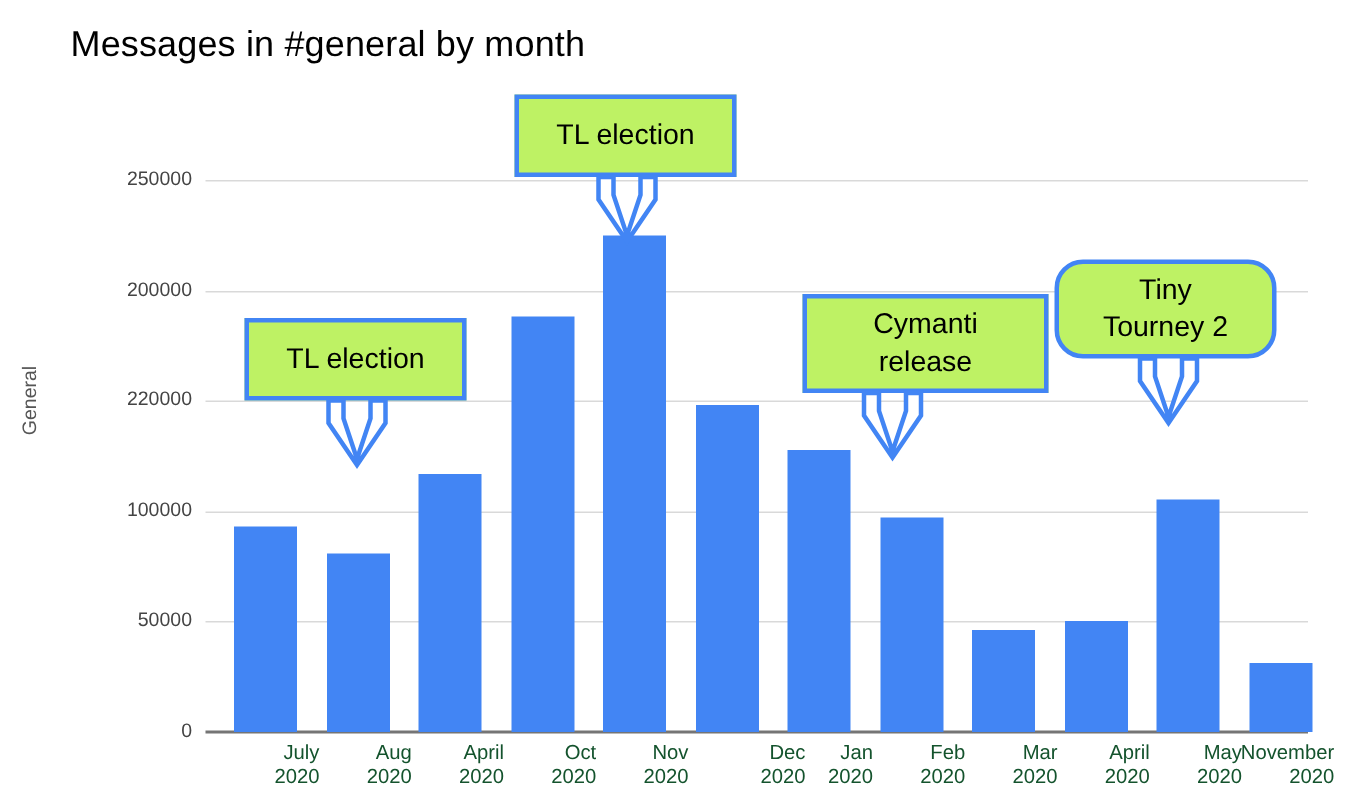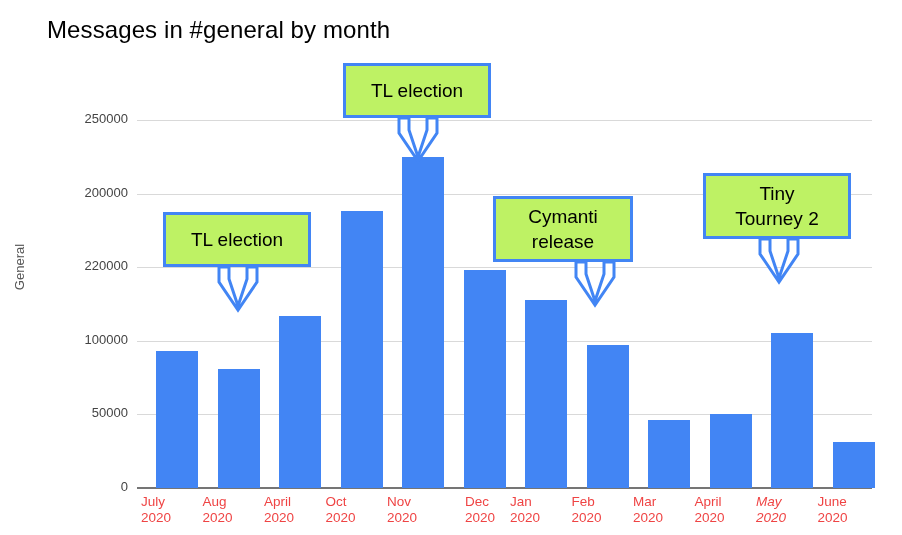--- a/index.html
+++ b/index.html
@@ -89,24 +89,24 @@
     position: absolute;
     bottom: 0;
     width: 42px;
     background: #4285f4;
   }
 
   .xtick-label {
     position: absolute;
     top: 494px;
     width: 72px;
-    text-align: left;
+    text-align: right;
     font-size: 13.5px;
     line-height: 16px;
-    color: #ef4444;
+    color: #14532d;
   }
   .xtick-label .sub {
     display: block;
   }
 
   
   .callout {
     position: absolute;
   }
   .callout-box {
@@ -175,22 +175,22 @@
       <div class="xtick-label" style="left: 141px;"><span>July</span><span class="sub">2020</span></div>
       <div class="xtick-label" style="left: 202.5px;"><span>Aug</span><span class="sub">2020</span></div>
       <div class="xtick-label" style="left: 264px;"><span>April</span><span class="sub">2020</span></div>
       <div class="xtick-label" style="left: 325.5px;"><span>Oct</span><span class="sub">2020</span></div>
       <div class="xtick-label" style="left: 387px;"><span>Nov</span><span class="sub">2020</span></div>
       <div class="xtick-label" style="left: 465px;"><span>Dec</span><span class="sub">2020</span></div>
       <div class="xtick-label" style="left: 510px;"><span>Jan</span><span class="sub">2020</span></div>
       <div class="xtick-label" style="left: 571.5px;"><span>Feb</span><span class="sub">2020</span></div>
       <div class="xtick-label" style="left: 633px;"><span>Mar</span><span class="sub">2020</span></div>
       <div class="xtick-label" style="left: 694.5px;"><span>April</span><span class="sub">2020</span></div>
-      <div class="xtick-label" style="left: 756px; font-style: italic;"><span>May</span><span class="sub">2020</span></div>
-      <div class="xtick-label" style="left: 817.5px;"><span>June</span><span class="sub">2020</span></div>
+      <div class="xtick-label" style="left: 756px;"><span>May</span><span class="sub">2020</span></div>
+      <div class="xtick-label" style="left: 817.5px;"><span>November</span><span class="sub">2020</span></div>
     </div>
 
   <div id="annotations-layer">
       <div class="callout">
         <div class="callout-box" style="position: absolute; left: 163px; top: 212px; width: 148px; height: 55px; border-color: rgb(66, 133, 244);">
           <div>
             <div>TL election</div>
           </div>
         </div>
         <div class="callout-arrow" style="left: 207px; top: 265px;">
@@ -205,34 +205,34 @@
             <div>TL election</div>
           </div>
         </div>
         <div class="callout-arrow" style="left: 387px; top: 116px;">
           <svg width="62" height="46" viewBox="0 0 62 46">
             <path d="M 12 2 L 22 2 L 22 14 L 31 41 L 40 14 L 40 2 L 50 2 L 50 17 L 31 45 L 12 17 Z" fill="#ffffff" stroke="#4285f4" stroke-width="3" stroke-linejoin="miter"></path>
           </svg>
         </div>
       </div>
       <div class="callout">
-        <div class="callout-box" style="position: absolute; left: 493px; top: 196px; width: 140px; height: 66px; border-color: rgb(66, 133, 244);">
+        <div class="callout-box" style="position: absolute; left: 535px; top: 196px; width: 164px; height: 66px; border-color: rgb(66, 133, 244);">
           <div>
             <div>Cymanti</div>
             <div>release</div>
           </div>
         </div>
         <div class="callout-arrow" style="left: 564px; top: 260px;">
           <svg width="62" height="46" viewBox="0 0 62 46">
             <path d="M 12 2 L 22 2 L 22 14 L 31 41 L 40 14 L 40 2 L 50 2 L 50 17 L 31 45 L 12 17 Z" fill="#ffffff" stroke="#4285f4" stroke-width="3" stroke-linejoin="miter"></path>
           </svg>
         </div>
       </div>
       <div class="callout">
-        <div class="callout-box" style="position: absolute; left: 703px; top: 173px; width: 148px; height: 66px; border-color: rgb(66, 133, 244);">
+        <div class="callout-box" style="position: absolute; left: 703px; top: 173px; width: 148px; height: 66px; border-color: rgb(66, 133, 244); border-radius: 19px;">
           <div>
             <div>Tiny</div>
             <div>Tourney 2</div>
           </div>
         </div>
         <div class="callout-arrow" style="left: 748px; top: 237px;">
           <svg width="62" height="46" viewBox="0 0 62 46">
             <path d="M 12 2 L 22 2 L 22 14 L 31 41 L 40 14 L 40 2 L 50 2 L 50 17 L 31 45 L 12 17 Z" fill="#ffffff" stroke="#4285f4" stroke-width="3" stroke-linejoin="miter"></path>
           </svg>
         </div>

